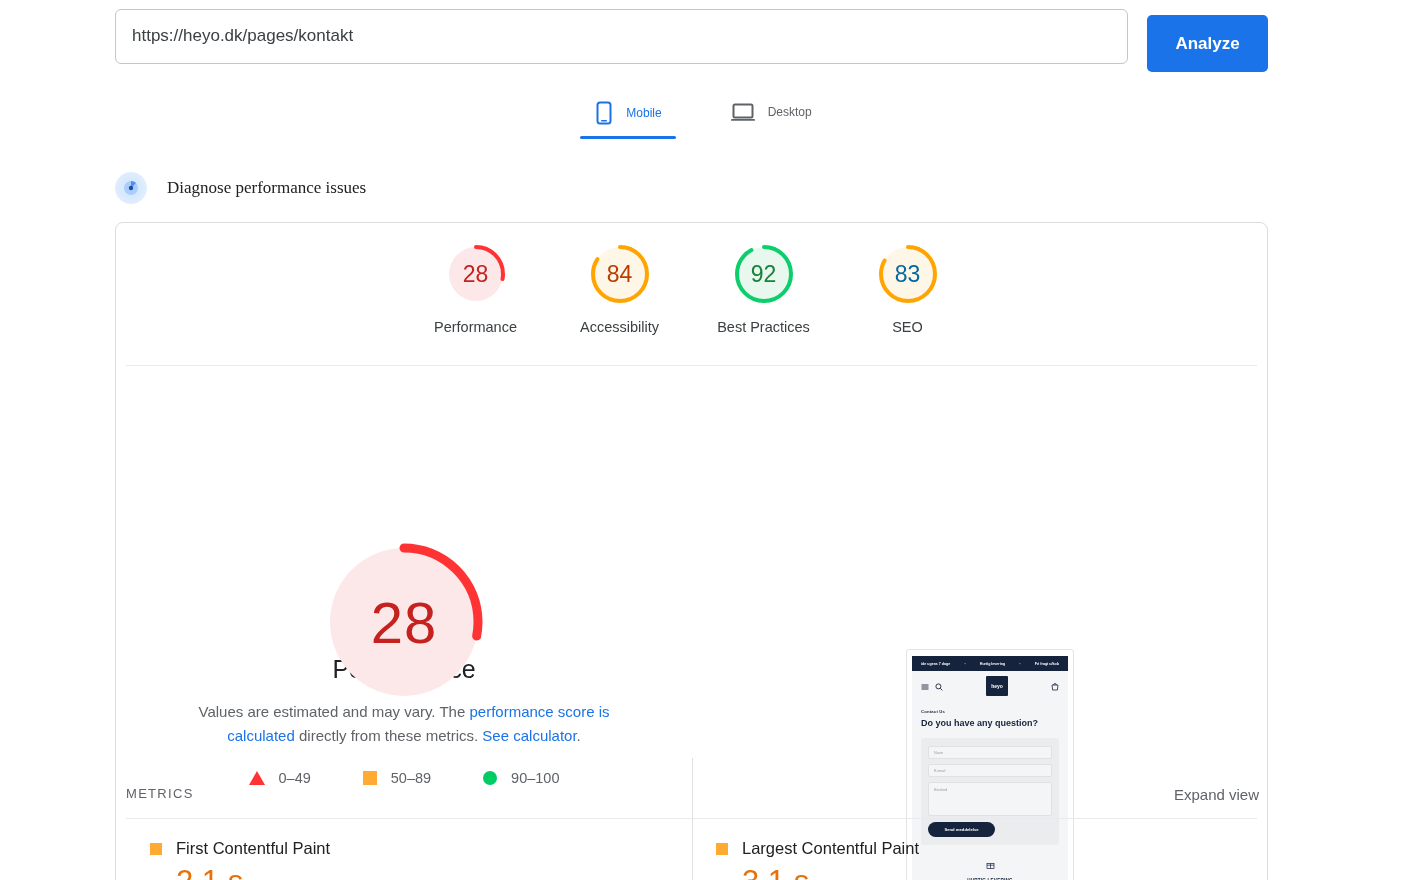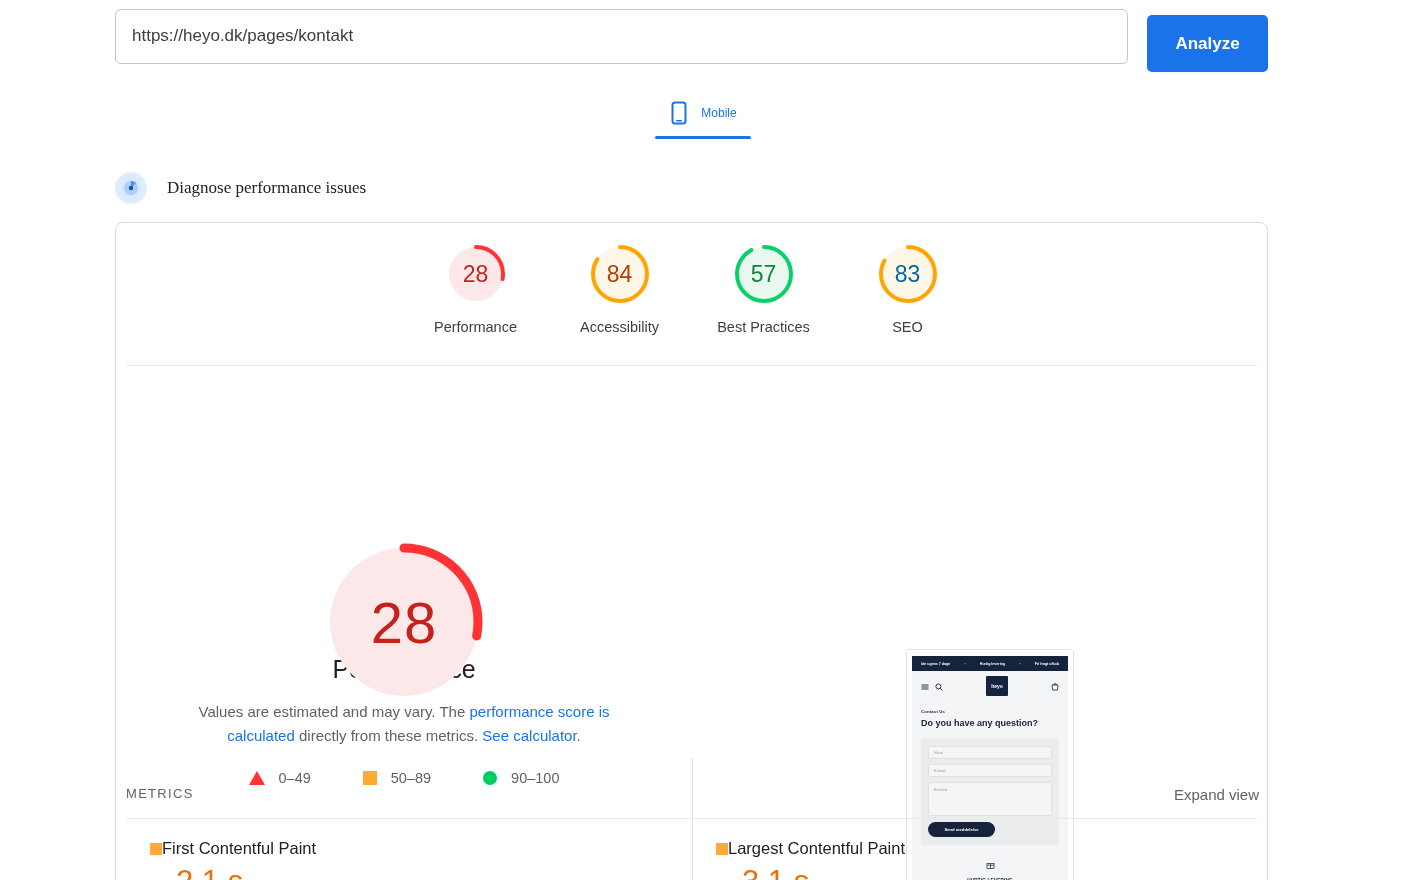--- a/index.html
+++ b/index.html
@@ -195,21 +195,21 @@
   .expand-view { font-size: 15px; color: #5f6368; cursor: pointer; }
   .metrics-rule {
     position: absolute; left: 10px; right: 10px; top: 595px;
     height: 1px; background: #e8eaed;
   }
   .metrics-grid {
     position: absolute; left: 10px; top: 596px; width: 1133px;
     display: flex;
   }
   .metric-col { width: 566px; padding: 20px 24px 0 24px; }
-  .metric-head { display: flex; align-items: center; }
+  .metric-head { display: flex; align-items: center; gap: 14px; }
   .metric-sq { width: 12px; height: 12px; background: #fa3; }
   .metric-name { font-size: 16.5px; color: #202124; }
   .metric-value {
     margin-top: 6px; margin-left: 26px;
     font-size: 31px; color: #e8710a;
   }
 </style>
 </head>
 <body>
 
@@ -222,20 +222,29 @@
 
   <div class="tabs">
     <div class="tab active">
       <span>
         <svg width="20" height="24" viewBox="0 0 20 24">
           <rect x="3.5" y="1.5" width="13" height="21" rx="2.5" fill="none" stroke="#1a73e8" stroke-width="2"></rect>
           <rect x="7" y="19" width="6" height="1.4" rx="0.7" fill="#1a73e8"></rect>
         </svg>
       </span>
       <span class="tab-label">Mobile</span>
+    </div>
+    <div class="tab">
+      <span>
+        <svg width="26" height="22" viewBox="0 0 26 22">
+          <rect x="3.5" y="3.5" width="19" height="13" rx="1.5" fill="none" stroke="#5f6368" stroke-width="2"></rect>
+          <rect x="1" y="18" width="24" height="1.8" rx="0.9" fill="#5f6368"></rect>
+        </svg>
+      </span>
+      <span class="tab-label">Desktop</span>
     </div>
   </div>
 
   <div class="diagnose">
     <span class="diagnose-icon">
       <svg width="16" height="16" viewBox="0 0 16 16">
         <circle cx="8" cy="8" r="7" fill="#aacdfb"></circle>
         <path d="M8 8 L13 3 A7 7 0 0 0 8 1 Z" fill="#4a90f7"></path>
         <circle cx="8" cy="8" r="2.2" fill="#1a4fa0"></circle>
       </svg>
@@ -268,21 +277,21 @@
         </div>
         <div class="gauge-caption">Accessibility</div>
       </div>
 
       <div class="gauge-item">
         <div class="gauge-small">
           <svg width="66" height="66" viewBox="0 0 66 66">
             <circle cx="33" cy="33" r="27" fill="#e8f8ef"></circle>
             <circle cx="33" cy="33" r="27" fill="none" stroke="#0cce6b" stroke-width="4" stroke-linecap="round" stroke-dasharray="156 13.6" transform="rotate(-90 33 33)"></circle>
           </svg>
-          <div class="val" style="color:#178239">57</div>
+          <div class="val" style="color:#178239">92</div>
         </div>
         <div class="gauge-caption">Best Practices</div>
       </div>
 
       <div class="gauge-item">
         <div class="gauge-small">
           <svg width="66" height="66" viewBox="0 0 66 66">
             <circle cx="33" cy="33" r="27" fill="#fef6e6"></circle>
             <circle cx="33" cy="33" r="27" fill="none" stroke="#ffa400" stroke-width="4" stroke-linecap="round" stroke-dasharray="140.8 28.8" transform="rotate(-90 33 33)"></circle>
           </svg>

